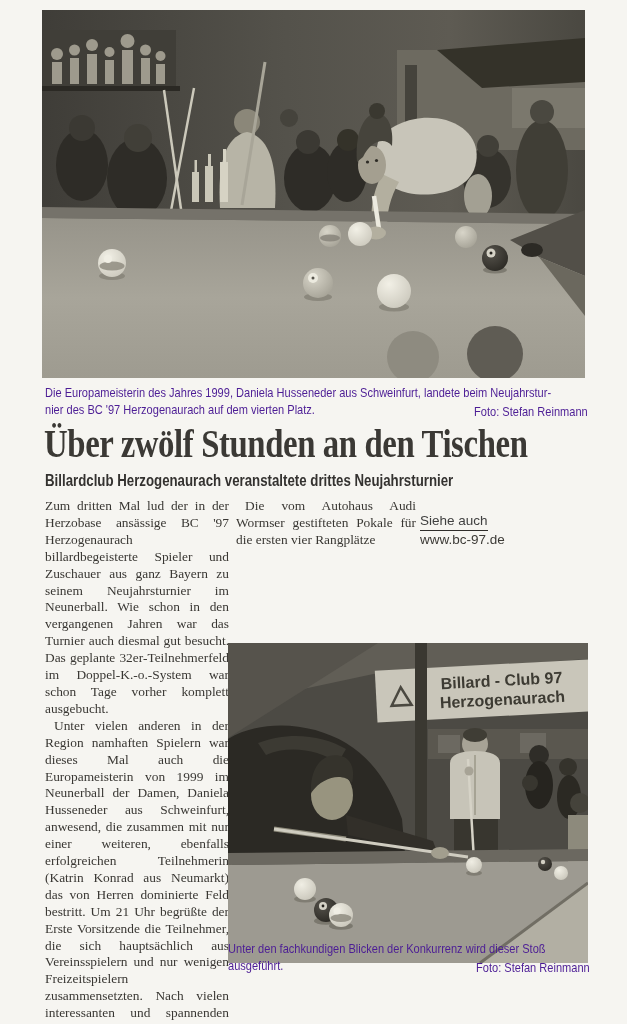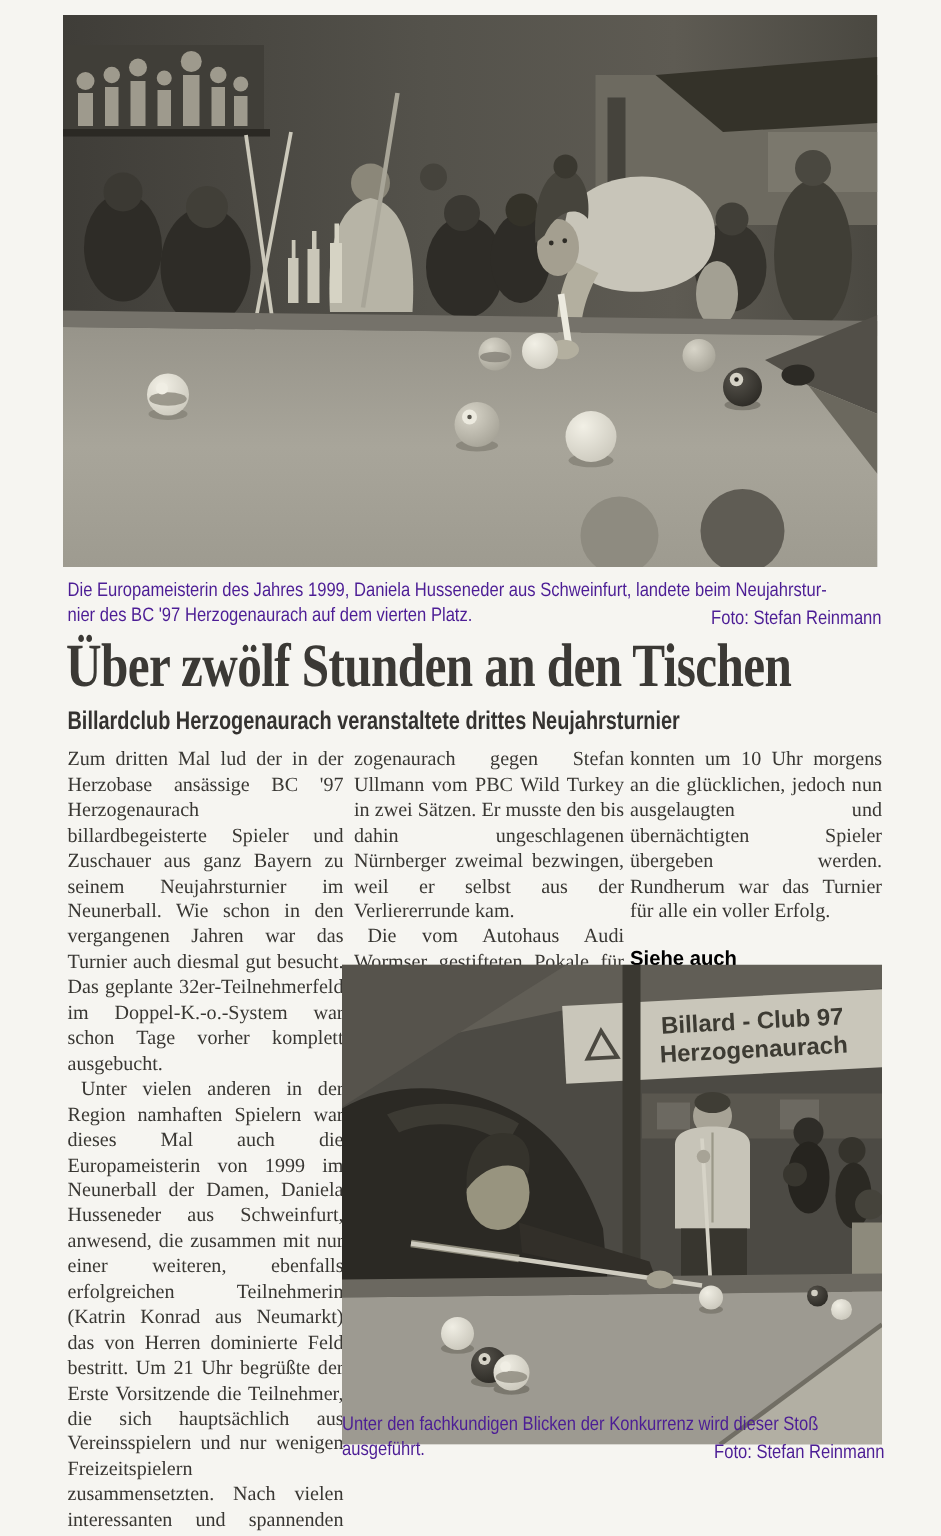--- a/index.html
+++ b/index.html
@@ -29,21 +29,21 @@
   .col{position:absolute;top:498px;font-size:13.4px;line-height:16.9px;
        text-align:justify;hyphens:auto;-webkit-hyphens:auto;}
   .col p{margin:0;}
   .col p.indent{text-indent:9px;}
   .col1{left:45px;width:184px;}
   .col2{left:236px;width:180px;}
   .col3{left:420px;width:168px;}
 
   .see-also{margin-top:14px;font-family:"Liberation Sans",sans-serif;font-size:13.5px;
             line-height:18px;text-align:left;}
-  .see-also-label{display:inline-block;font-weight:bold;color:#000000;
+  .see-also-label{display:inline-block;font-weight:normal;color:#404040;
                   border-bottom:1.5px solid #2f2d2a;padding-bottom:0px;}
   .see-also-url{color:#3c3a36;}
 </style>
 </head>
 <body>
 
 <div class="page">
 
   <figure class="photo photo-top" style="margin:0">
     <svg viewBox="0 0 543 368" width="543" height="368">
@@ -184,25 +184,23 @@
   </div>
 
   <h1 class="headline">Über zwölf Stunden an den Tischen</h1>
   <h2 class="subhead">Billardclub Herzogenaurach veranstaltete drittes Neujahrsturnier</h2>
 
   <div class="col col1">
     <p>Zum dritten Mal lud der in der Herzobase ansässige BC '97 Herzogenaurach billardbegeisterte Spieler und Zuschauer aus ganz Bayern zu seinem Neujahrsturnier im Neunerball. Wie schon in den vergangenen Jahren war das Turnier auch diesmal gut besucht. Das geplante 32er-Teilnehmerfeld im Doppel-K.-o.-System war schon Tage vorher komplett ausgebucht.</p>
     <p class="indent">Unter vielen anderen in der Region namhaften Spielern war dieses Mal auch die Europameisterin von 1999 im Neunerball der Damen, Daniela Husseneder aus Schweinfurt, anwesend, die zusammen mit nur einer weiteren, ebenfalls erfolgreichen Teilnehmerin (Katrin Konrad aus Neumarkt) das von Herren dominierte Feld bestritt. Um 21 Uhr begrüßte der Erste Vorsitzende die Teilnehmer, die sich hauptsächlich aus Vereinsspielern und nur wenigen Freizeitspielern zusammensetzten. Nach vielen interessanten und spannenden Spielen errang die ehemalige Europameisterin Husseneder den vierten Platz. Eckhard Schneider-Lombard aus Regensburg konnte den dritten Platz für sich entscheiden. Das Endspiel gewann Norbert Kliche aus Erlangen vom BC '97 Her-</p>
   </div>
   <div class="col col2">
-    <p>zogenaurach gegen Stefan Ullmann vom PBC Wild Turkey in zwei Sätzen. Er musste den bis dahin ungeschlagenen Nürnberger zweimal bezwingen, weil er selbst aus der Verliererrunde kam.</p>
     <p class="indent">Die vom Autohaus Audi Wormser gestifteten Pokale für die ersten vier Rangplätze</p>
   </div>
   <div class="col col3">
-    <p>konnten um 10 Uhr morgens an die glücklichen, jedoch nun ausgelaugten und übernächtigten Spieler übergeben werden. Rundherum war das Turnier für alle ein voller Erfolg.</p>
     <div class="see-also">
       <span class="see-also-label">Siehe auch</span><br>
       <span class="see-also-url">www.bc-97.de</span>
     </div>
   </div>
 
   <figure class="photo photo-bottom" style="margin:0">
     <svg viewBox="0 0 360 320" width="360" height="320">
       <defs>
         <radialGradient id="bBallWhite" cx="0.35" cy="0.3" r="0.9">

